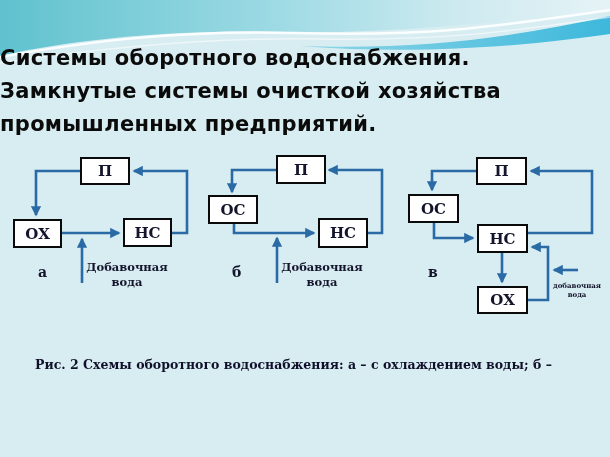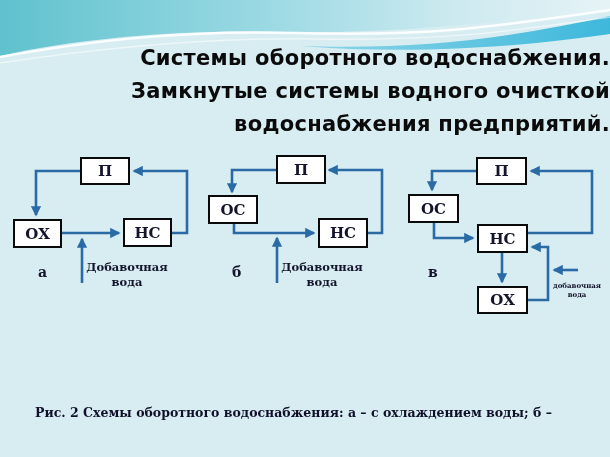--- a/index.html
+++ b/index.html
@@ -1,33 +1,33 @@
 <!DOCTYPE html>
 <html><head>
 <meta charset="utf-8">
 <style>
   html,body{margin:0;padding:0;}
   body{width:610px;height:457px;font-family:"DejaVu Sans",sans-serif;}
   .slide{position:relative;width:610px;height:457px;background:#d8edf2;overflow:hidden;}
   .banner{position:absolute;top:0;left:0;}
-  .title{position:absolute;top:42px;left:0;width:610px;text-align:right;
+  .title{position:absolute;top:42px;left:0;width:610px;text-align:left;
          font-family:"DejaVu Sans",sans-serif;font-weight:bold;font-size:21px;
          line-height:33px;color:#0b0b0b;letter-spacing:0.3px;}
   .connectors{position:absolute;top:0;left:0;pointer-events:none;}
   .node{position:absolute;background:#ffffff;border:2px solid #0a0a0a;
         display:flex;align-items:center;justify-content:center;box-sizing:border-box;
         font-family:"DejaVu Serif",serif;font-weight:bold;font-size:15px;color:#14142c;}
   .dletter{position:absolute;font-family:"DejaVu Serif",serif;font-weight:bold;
            font-size:14px;color:#14142c;}
   .makeup{position:absolute;text-align:center;font-family:"DejaVu Serif",serif;
           font-weight:bold;font-size:11.5px;line-height:15px;color:#14142c;}
   .makeup-small{position:absolute;text-align:center;font-family:"DejaVu Serif",serif;
           font-weight:bold;font-size:7px;line-height:9px;color:#14142c;}
   .caption{position:absolute;left:35px;top:356px;font-family:"DejaVu Serif",serif;
-           font-weight:bold;font-size:12.5px;line-height:17.5px;color:#10102a;margin-top:48px;}
+           font-weight:bold;font-size:12.5px;line-height:17.5px;color:#10102a;}
   .caption div{white-space:nowrap;}
 </style>
 </head>
 <body>
 
 <div class="slide">
 
   <svg class="banner" width="610" height="80" viewBox="0 0 610 80">
     <defs>
       <linearGradient id="gTeal" x1="0" y1="0" x2="1" y2="0">
@@ -42,22 +42,22 @@
       </linearGradient>
     </defs>
     <path d="M0,0 H610 V10 C480,24 390,34 290,32 C170,29 70,40 0,56 Z" fill="url(#gTeal)"></path>
     <path d="M610,16 C510,38 420,50 300,46 C430,56 540,44 610,34 Z" fill="url(#gCyan)" opacity="0.95"></path>
     <path d="M0,57 C90,41 180,30 295,33 C430,37 500,26 610,10" stroke="#ffffff" stroke-width="2.5" fill="none" opacity="0.9"></path>
     <path d="M0,63 C100,48 210,37 320,39 C450,41 520,30 610,17" stroke="#ffffff" stroke-width="1.4" fill="none" opacity="0.55"></path>
   </svg>
 
   <div class="title">
     <div>Системы оборотного водоснабжения.</div>
-    <div>Замкнутые системы водного очисткой</div>
-    <div>водоснабжения предприятий.</div>
+    <div>Замкнутые системы очисткой хозяйства</div>
+    <div>промышленных предприятий.</div>
   </div>
 
   <svg class="connectors" width="610" height="457" viewBox="0 0 610 457">
     <defs>
       <marker id="ah" viewBox="0 0 10 10" refX="8.5" refY="5" markerWidth="4" markerHeight="4" orient="auto">
         <path d="M0,0 L10,5 L0,10 Z" fill="#2a6aa5"></path>
       </marker>
     </defs>
     <g stroke="#2a6aa5" stroke-width="2.6" fill="none">
 

